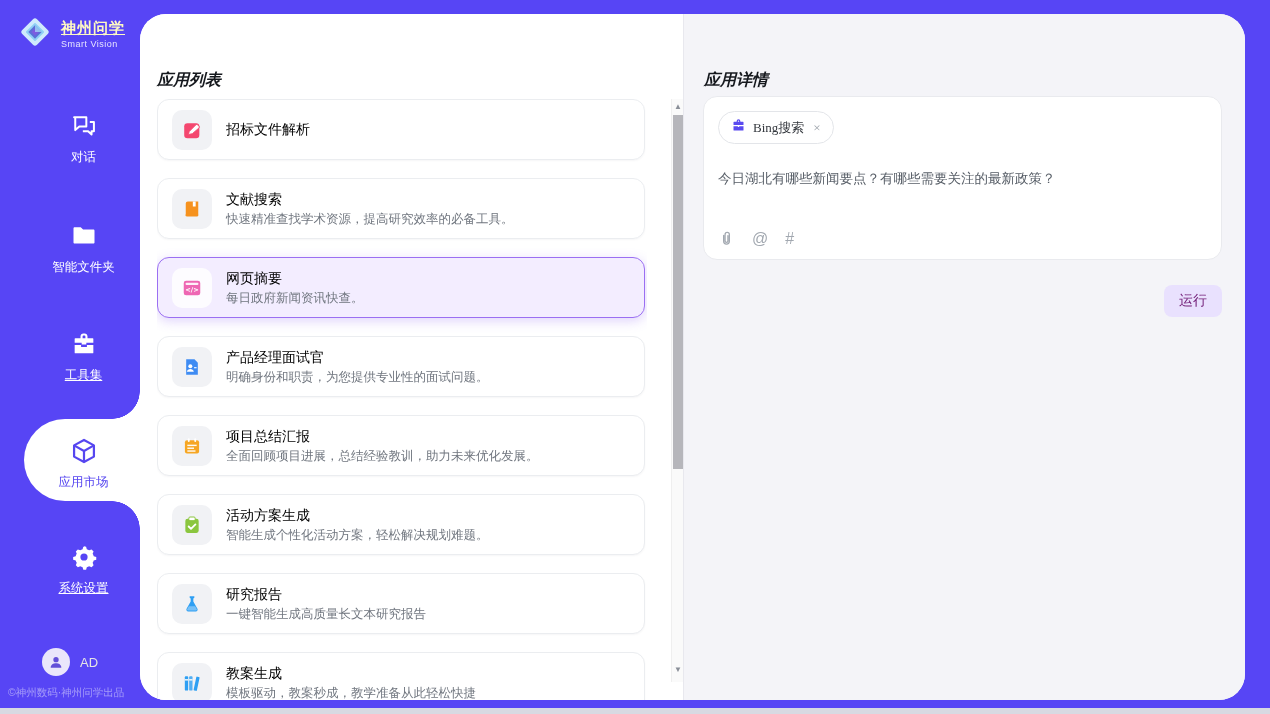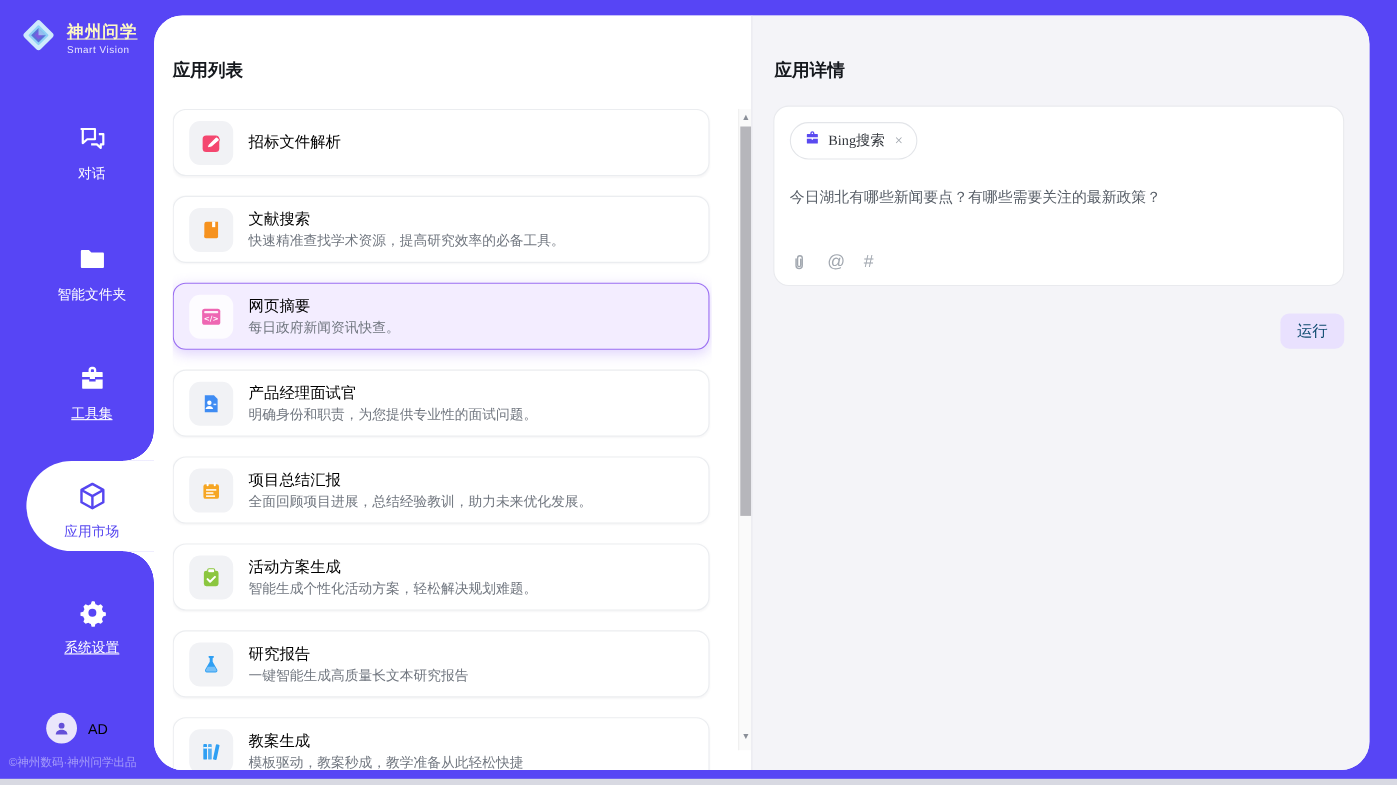--- a/index.html
+++ b/index.html
@@ -23,29 +23,29 @@
   .nav-item .nav-label { font-size:12.5px; margin-top:5px; }
   .nav-item.underline .nav-label { text-decoration:underline; }
   .nav-item.active { color:#5646f0; }
   .nav-bubble { position:absolute; left:24px; right:0; top:419px; height:82px; background:#ffffff; border-radius:41px 0 0 41px; z-index:1; }
   .nav-bubble::before { content:""; position:absolute; right:0; top:-28px; width:28px; height:28px;
       background:radial-gradient(circle at 0 0, #5745f5 27.5px, #ffffff 28px); }
   .nav-bubble::after { content:""; position:absolute; right:0; bottom:-28px; width:28px; height:28px;
       background:radial-gradient(circle at 0 100%, #5745f5 27.5px, #ffffff 28px); }
   .user-row { position:absolute; top:648px; left:0; width:140px; display:flex; align-items:center; justify-content:center; gap:10px; }
   .avatar { width:28px; height:28px; border-radius:50%; background:#eae6fb; display:flex; align-items:center; justify-content:center; }
-  .user-name { color:#000000; font-size:13px; }
+  .user-name { color:#e5e5e5; font-size:13px; }
   .sidebar-footer { position:absolute; top:686px; left:8px; width:130px; color:rgba(255,255,255,.45); font-size:10.5px; white-space:nowrap; }
 
   
   .content { position:absolute; left:140px; top:14px; width:1105px; height:686px;
       background:#ffffff; border-radius:26px; overflow:hidden; display:flex; }
   .panel-left { width:543px; height:100%; background:#ffffff; position:relative; }
   .panel-right { flex:1; height:100%; background:#f4f4f8; border-left:1px solid #e8e8ee; position:relative; padding:0 24px; }
-  .panel-title { font-size:16px; font-weight:bold; color:#15181d; position:absolute; top:40px; }
+  .panel-title { font-size:16px; font-weight:bold; color:#15181d; position:absolute; top:56px;font-style:italic; }
   .panel-left .panel-title { left:17px; }
   .panel-right .panel-title { left:20px; }
 
   
   .app-list { position:absolute; top:85px; left:17px; width:490px; bottom:0; overflow:hidden; }
   .app-card { width:488px; height:61px; background:#fff; border:1px solid #ebedf0; border-radius:12px;
       margin-bottom:18px; display:flex; align-items:center; padding:0 14px; gap:14px; cursor:pointer;
       box-shadow:0 1px 2px rgba(16,24,40,.04); }
   .app-card.selected { background:#f3edff; border:1.5px solid #9b6ff2; box-shadow:0 3px 12px rgba(140,97,245,.28); }
   .app-tile { width:40px; height:40px; border-radius:10px; background:#f1f2f5; display:flex; align-items:center; justify-content:center; flex:none; }
@@ -63,21 +63,21 @@
   
   .detail-card { position:absolute; left:19px; right:23px; top:82px; height:164px; background:#fff;
       border:1px solid #e9eaee; border-radius:14px; padding:14px 14px 12px 14px; display:flex; flex-direction:column; }
   .tool-chip { display:inline-flex; align-items:center; gap:7px; border:1px solid #e3e5e9; border-radius:17px;
       padding:6px 12px; background:#fff; width:max-content; cursor:pointer;font-family:Liberation Serif, serif; }
   .tool-chip .chip-label { font-size:13px; color:#33373d; }
   .tool-chip .chip-close { font-size:13px; color:#9aa0a8; margin-left:2px; cursor:pointer; }
   .prompt-box { margin-top:25px; font-size:13.5px; color:#565d66; line-height:1.5; flex:1; }
   .tool-row { display:flex; align-items:center; gap:17px; margin-top:auto; }
   .tool-ico { color:#a2a8b0; font-size:16px; line-height:16px; cursor:pointer; display:inline-flex; align-items:center; }
-  .run-btn { position:absolute; right:23px; top:271px; background:#e9e1fe; color:#0c4a6e; font-size:14px;
+  .run-btn { position:absolute; right:23px; top:271px; background:#e9e1fe; color:#701a75; font-size:14px;
       padding:7px 15px; border-radius:8px; border:none; cursor:pointer; font-family:inherit; }
 </style>
 </head>
 <body>
 
 <div class="sidebar">
   <div class="logo">
     <span>
       <svg width="38" height="38" viewBox="0 0 40 40">
         <rect x="9" y="9" width="22" height="22" rx="3" transform="rotate(45 20 20)" fill="#cfeafc"></rect>

